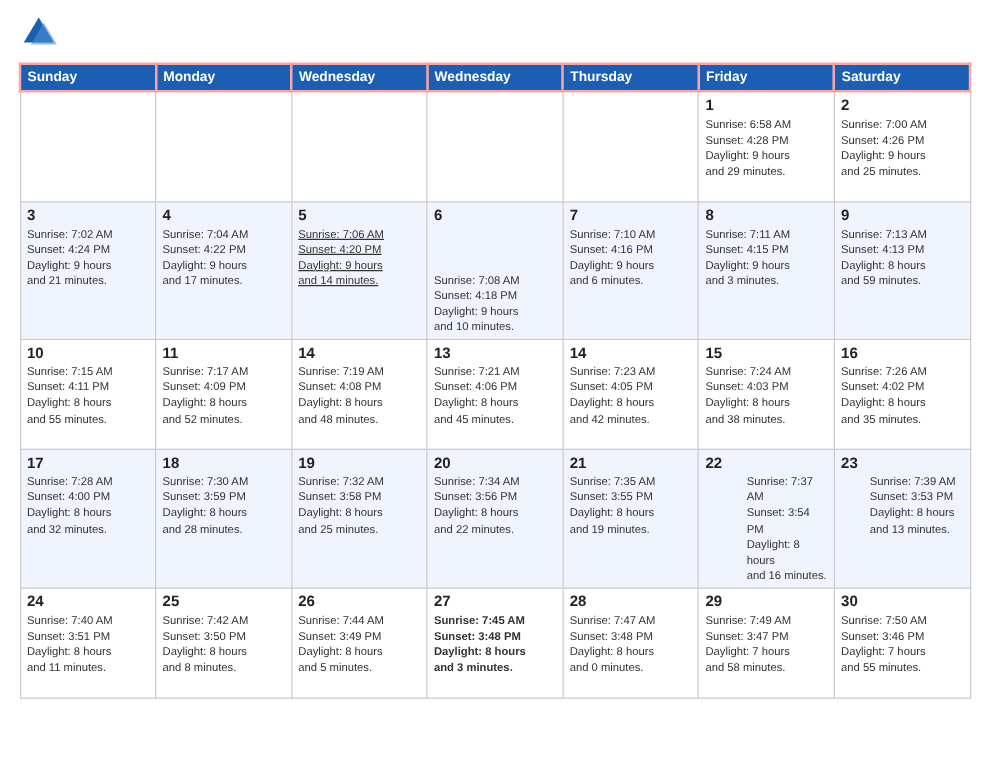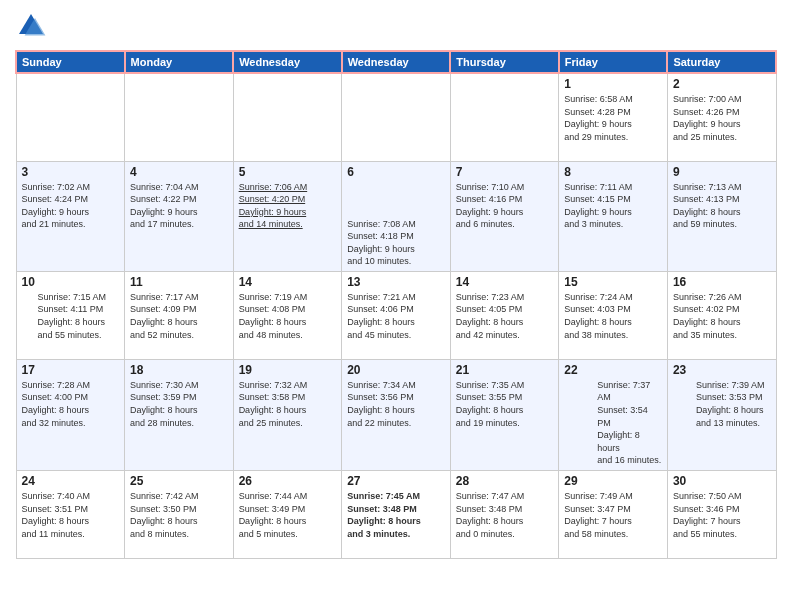--- a/index.html
+++ b/index.html
@@ -196,21 +196,21 @@
             <span class="day-num">9</span>
             <div class="day-info" style="white-space: pre-line;">Sunrise: 7:13 AM
 Sunset: 4:13 PM
 Daylight: 8 hours
 and 59 minutes.</div>
           </td>
         </tr>
         <tr>
           <td>
             <span class="day-num">10</span>
-            <div class="day-info" style="white-space: pre-line; margin-left: 16px;">Sunrise: 7:15 AM
+            <div class="day-info" style="white-space: pre-line;">Sunrise: 7:15 AM
 Sunset: 4:11 PM
 Daylight: 8 hours
 and 55 minutes.</div>
           </td>
           <td>
             <span class="day-num">11</span>
             <div class="day-info" style="white-space: pre-line;">Sunrise: 7:17 AM
 Sunset: 4:09 PM
 Daylight: 8 hours
 and 52 minutes.</div>

